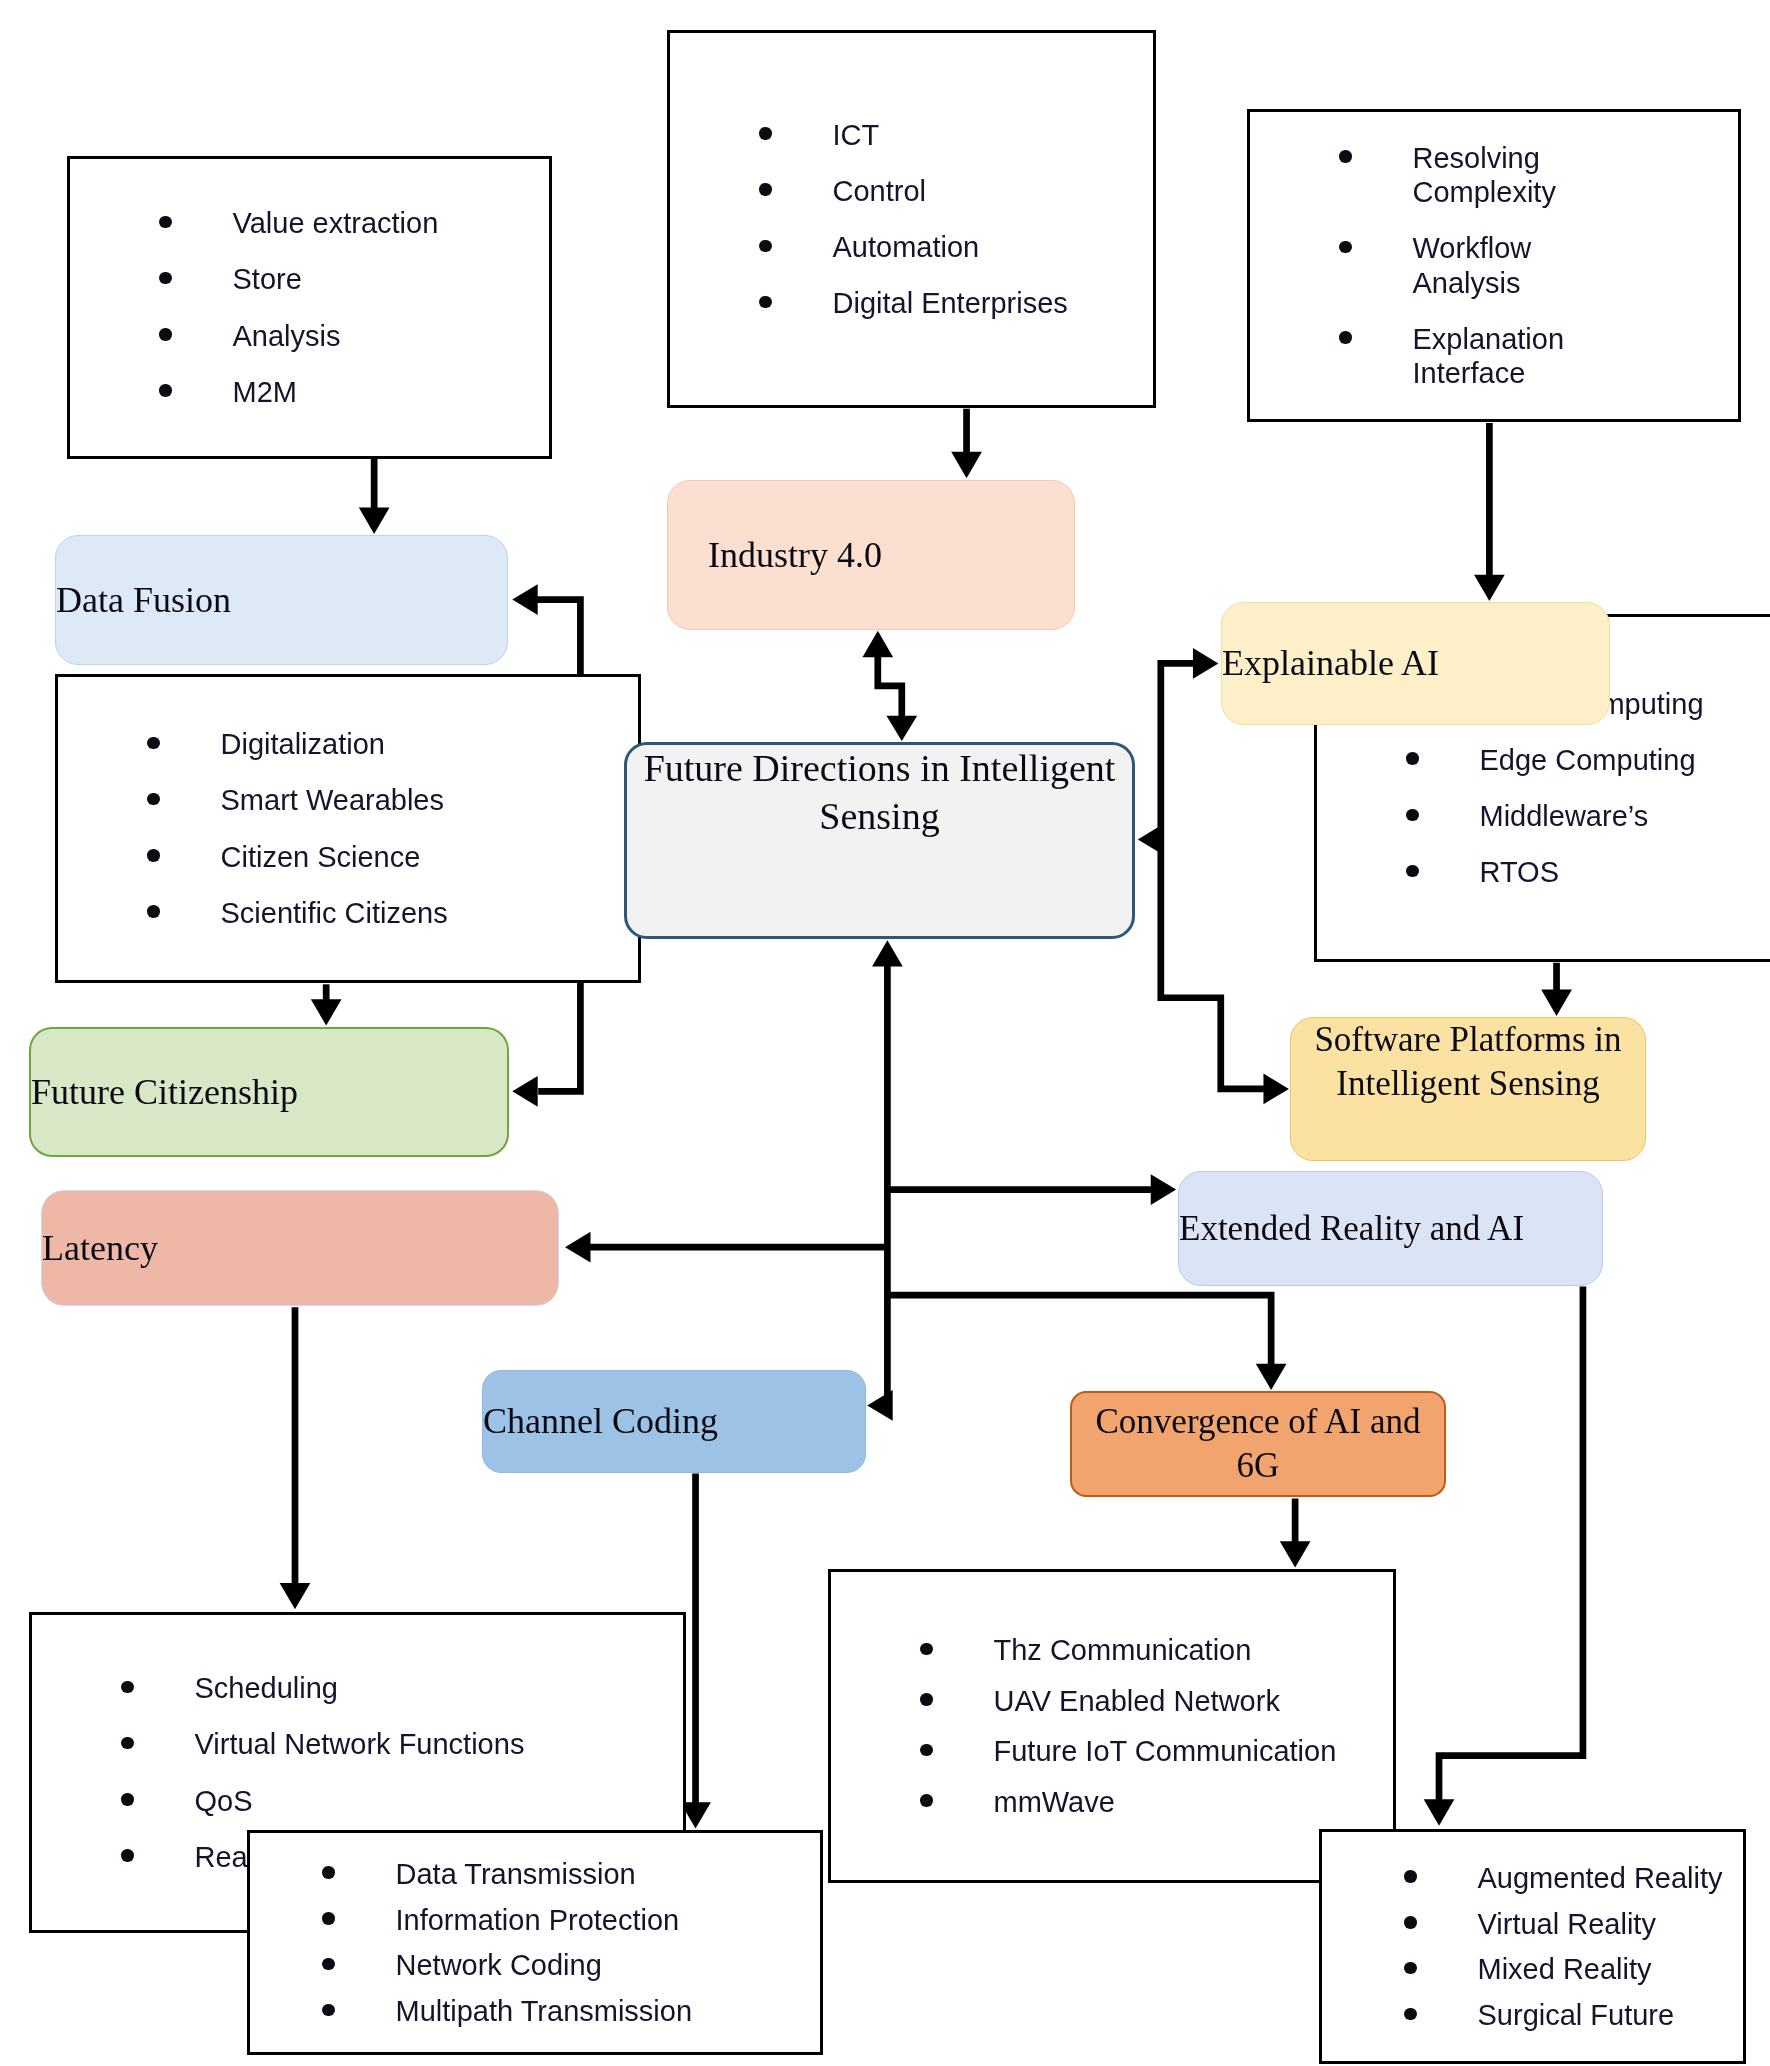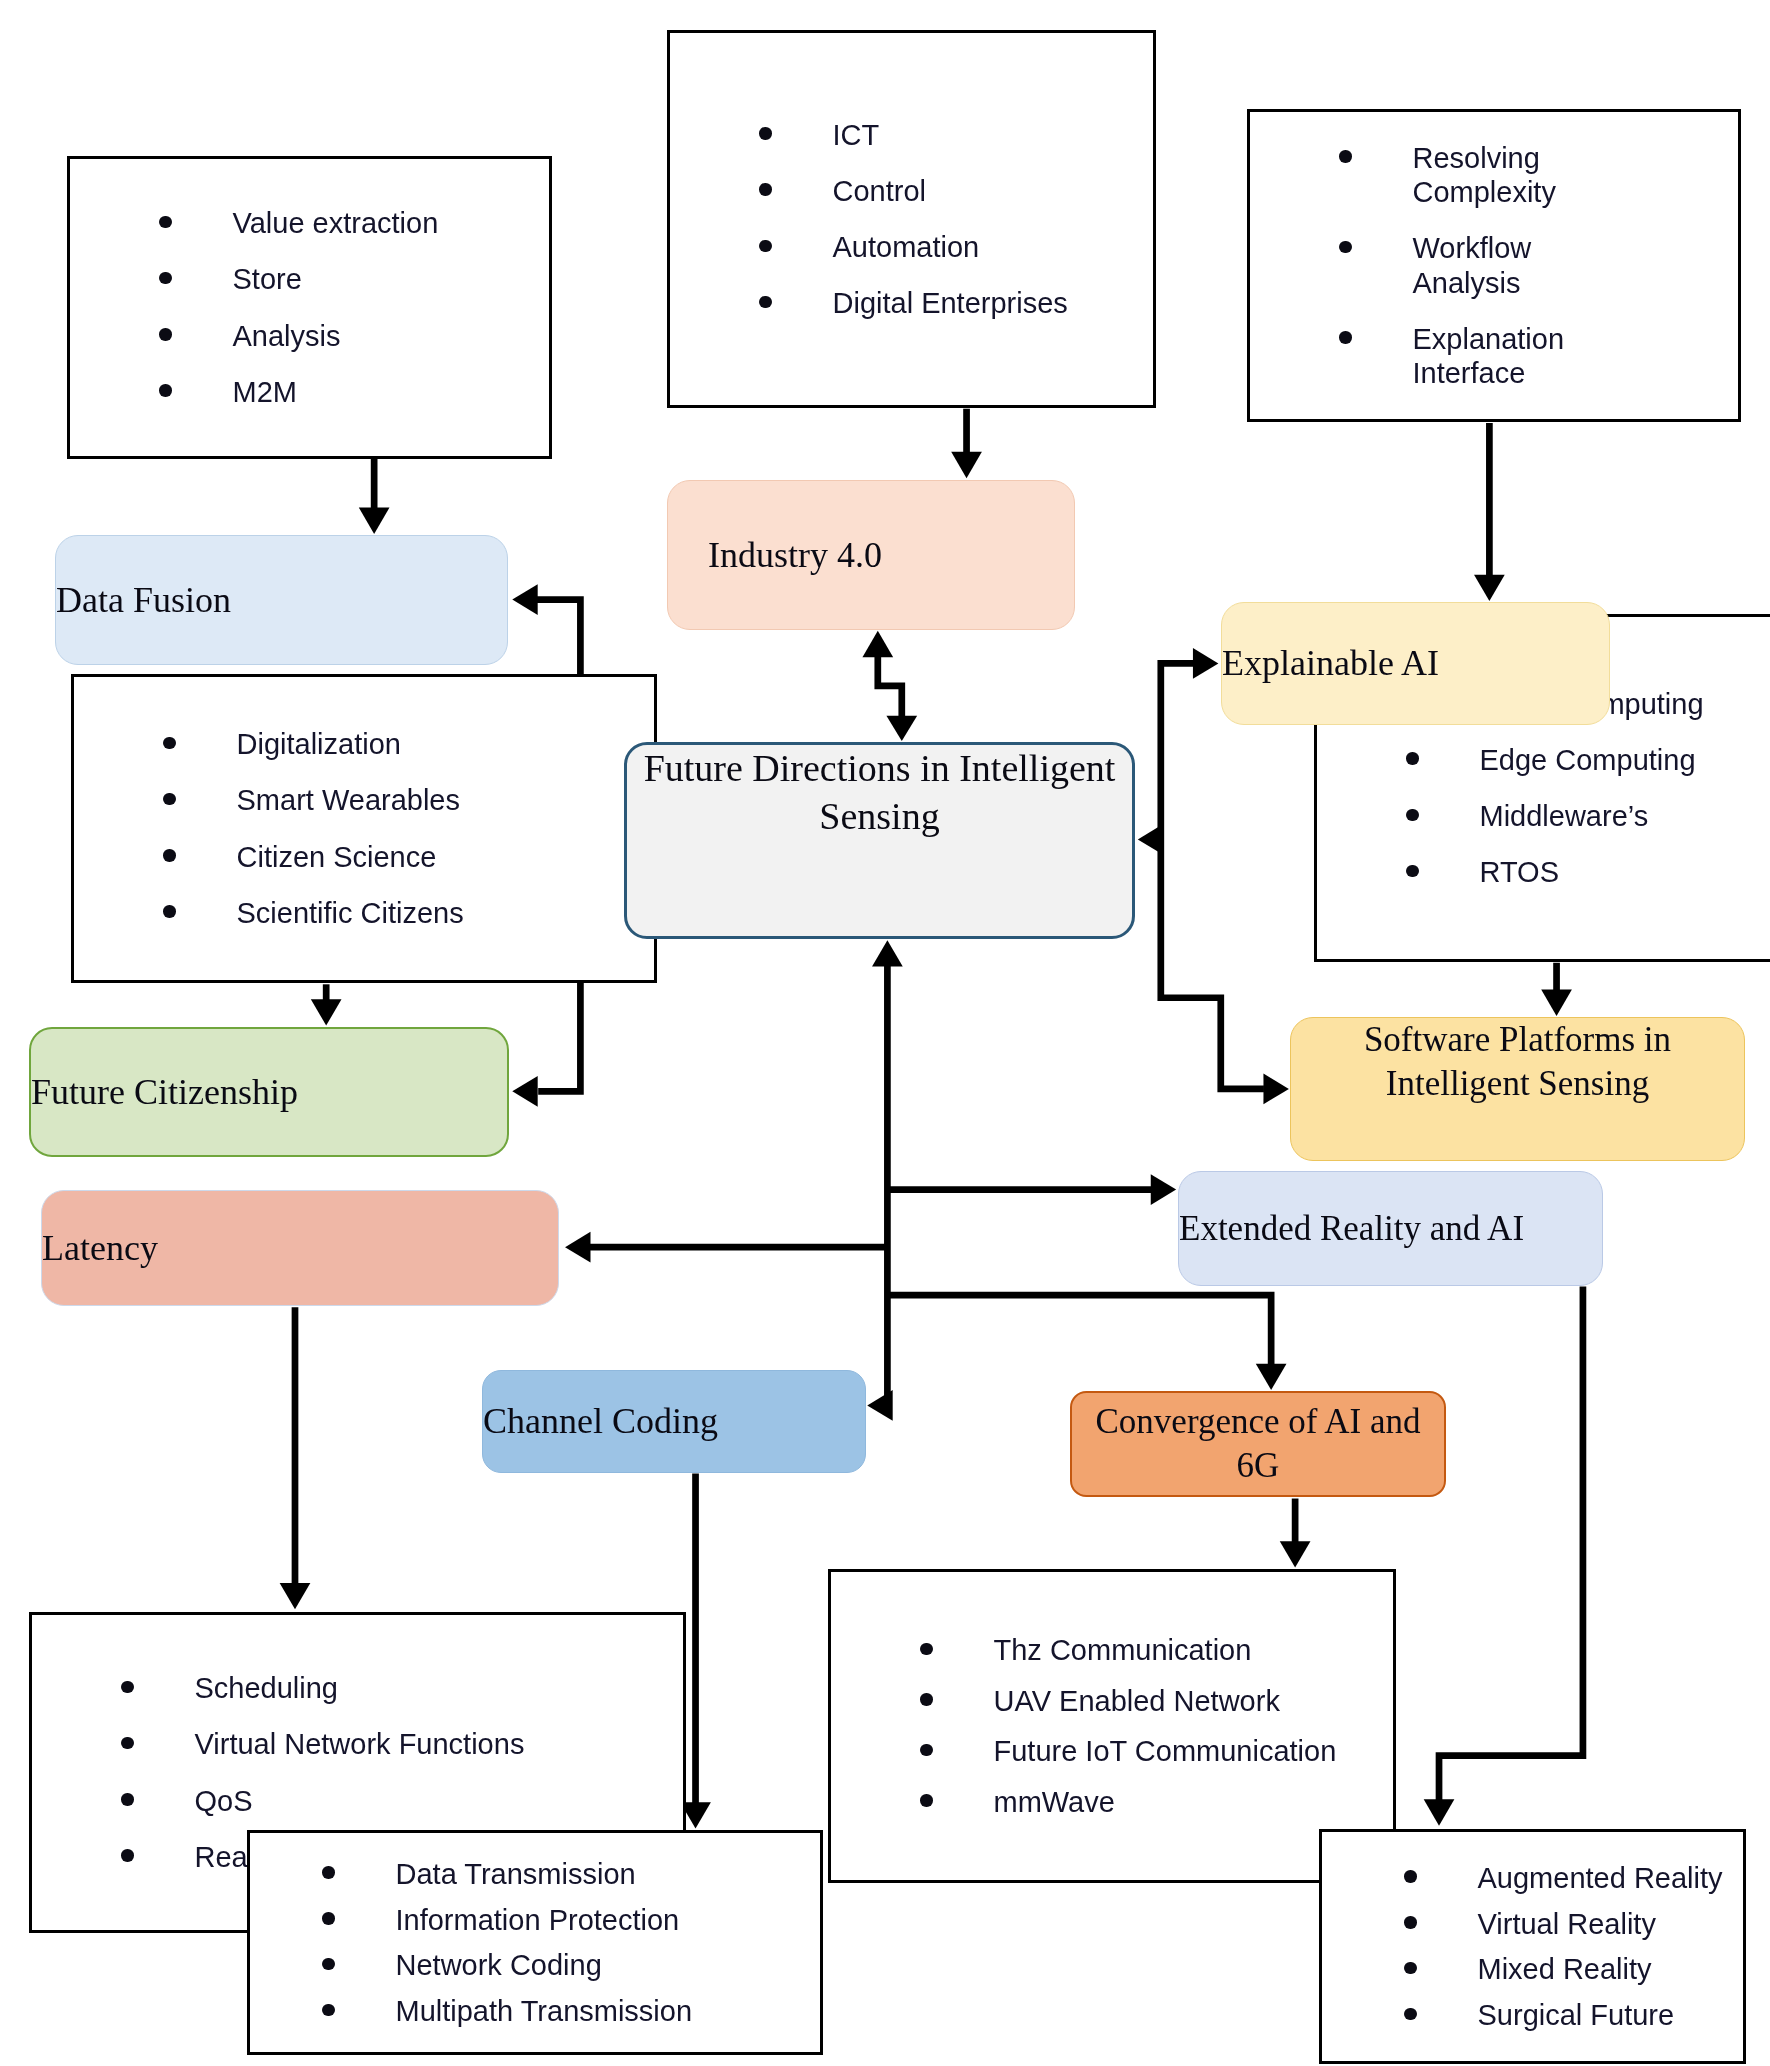--- a/index.html
+++ b/index.html
@@ -173,21 +173,21 @@
     <div class="li">
         <span class="dot"></span>
         <span class="txt">Workflow Analysis</span>
       </div>
     <div class="li">
         <span class="dot"></span>
         <span class="txt">Explanation Interface</span>
       </div>
   </div>
 
-  <div class="listbox" style="left:55px;top:674px;width:586px;height:309px;margin-left:16px;">
+  <div class="listbox" style="left:55px;top:674px;width:586px;height:309px;">
     <div class="li">
         <span class="dot"></span>
         <span class="txt">Digitalization</span>
       </div>
     <div class="li">
         <span class="dot"></span>
         <span class="txt">Smart Wearables</span>
       </div>
     <div class="li">
         <span class="dot"></span>
@@ -308,21 +308,21 @@
   </div>
 
   <div class="node node-ea" style="left: 1221px; top: 602px; width: 389px; height: 123px; background-color: rgb(253, 239, 200);">
     <span>Explainable AI</span>
   </div>
 
   <div class="node node-fc" style="left: 29px; top: 1027px; width: 480px; height: 130px; background-color: rgb(216, 231, 197);">
     <span>Future Citizenship</span>
   </div>
 
-  <div class="node node-sp twoline" style="left: 1290px; top: 1017px; width: 455px; height: 144px; flex-direction: column; font-size: 35px; background-color: rgb(252, 226, 162);">
+  <div class="node node-sp twoline" style="left: 1290px; top: 1017px; width: 356px; height: 144px; flex-direction: column; font-size: 35px; background-color: rgb(252, 226, 162);">
     <span>Software Platforms in</span>
     <span>Intelligent Sensing</span>
   </div>
 
   <div class="node node-xr" style="left: 1178px; top: 1171px; width: 425px; height: 115px; font-size: 35px; background-color: rgb(219, 228, 244);">
     <span>Extended Reality and AI</span>
   </div>
 
   <div class="node node-lat" style="left: 41px; top: 1190px; width: 518px; height: 116px; background-color: rgb(239, 183, 166);">
     <span>Latency</span>

